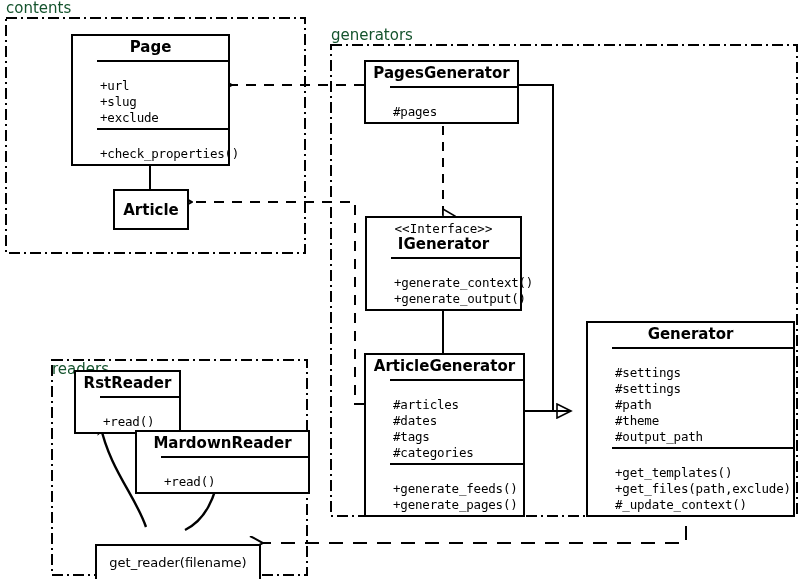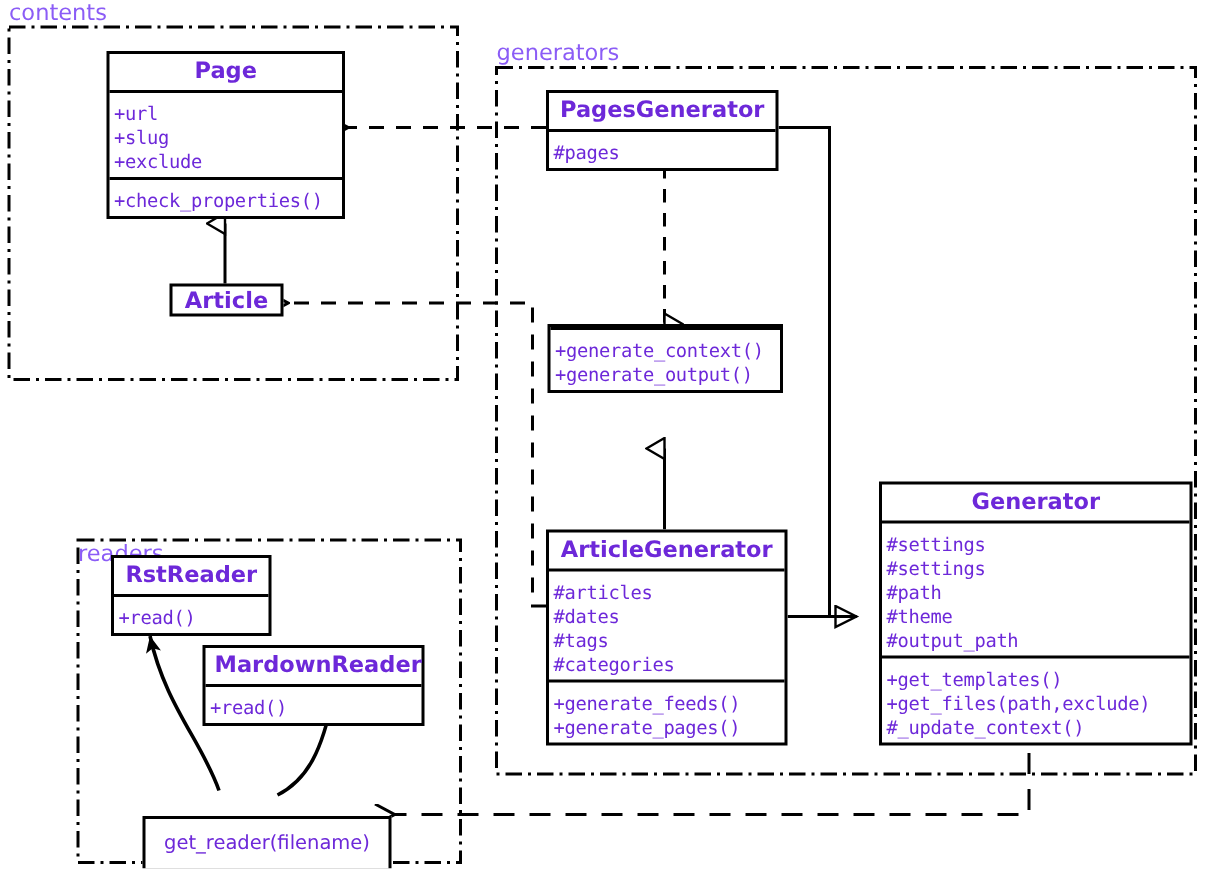--- a/index.html
+++ b/index.html
@@ -21,31 +21,31 @@
     top: 0;
     width: 803px;
     height: 579px;
     pointer-events: none;
   }
   
   .pkg-label {
     position: absolute;
     font-family: "DejaVu Sans", sans-serif;
     font-size: 15px;
-    color: #8b5cf6;
+    color: #14532d;
     white-space: nowrap;
     line-height: 1;
   }
   
   .uml {
     position: absolute;
     box-sizing: border-box;
     border: 2px solid #000;
     background: #ffffff;
-    color: #6d28d9;
+    color: #000000;
   }
   .uml .title {
     box-sizing: border-box;
     font-family: "DejaVu Sans", sans-serif;
     font-weight: bold;
     font-size: 15px;
     text-align: center;
     padding: 3px 6px 4px 6px;
     line-height: 1.15;
   }
@@ -54,21 +54,22 @@
     font-weight: normal;
     font-family: "DejaVu Sans Mono", monospace;
     font-size: 12.5px;
     line-height: 1.2;
   }
   .uml .sep {
     border-top: 2px solid #000;
   }
   .uml .compartment {
     box-sizing: border-box;
-    padding: 6px 0 2px 3px;
+    padding: 16px 0 2px 3px;
+    margin-left: 24px;
   }
   .uml .member {
     font-family: "DejaVu Sans Mono", monospace;
     font-size: 12.5px;
     line-height: 1.28;
     white-space: nowrap;
     letter-spacing: -0.2px;
   }
   .uml.plain {
     display: flex;
@@ -160,32 +161,36 @@
     <div class="compartment sep">
       <div class="member">+url</div>
       <div class="member">+slug</div>
       <div class="member">+exclude</div>
     </div>
     <div class="compartment sep">
       <div class="member">+check_properties()</div>
     </div>
   </div>
 
-  <div class="uml plain" style="left:113px; top:189px; width:76px; height:22px;">
+  <div class="uml plain" style="left:113px; top:189px; width:76px; height:41px;">
     <div class="plain-label" style="font-weight:bold; font-size:15px;">Article</div>
   </div>
 
   <div class="uml" style="left:364px; top:60px; width:155px;">
     <div class="title">PagesGenerator</div>
     <div class="compartment sep">
       <div class="member">#pages</div>
     </div>
   </div>
 
   <div class="uml" style="left:365px; top:216px; width:157px;">
+    <div class="title">
+      <span class="stereo">&lt;&lt;Interface&gt;&gt;</span>
+      <span>IGenerator</span>
+    </div>
     <div class="compartment sep">
       <div class="member">+generate_context()</div>
       <div class="member">+generate_output()</div>
     </div>
   </div>
 
   <div class="uml" style="left:364px; top:353px; width:161px;">
     <div class="title">ArticleGenerator</div>
     <div class="compartment sep">
       <div class="member">#articles</div>
@@ -215,21 +220,21 @@
     </div>
   </div>
 
   <div class="uml" style="left:74px; top:370px; width:107px;">
     <div class="title">RstReader</div>
     <div class="compartment sep">
       <div class="member">+read()</div>
     </div>
   </div>
 
-  <div class="uml" style="left:135px; top:430px; width:148px;">
+  <div class="uml" style="left:135px; top:430px; width:175px;">
     <div class="title">MardownReader</div>
     <div class="compartment sep">
       <div class="member">+read()</div>
     </div>
   </div>
 
   <div class="uml plain" style="left:95px; top:544px; width:166px; height:37px;">
     <div class="plain-label">get_reader(filename)</div>
   </div>
 

